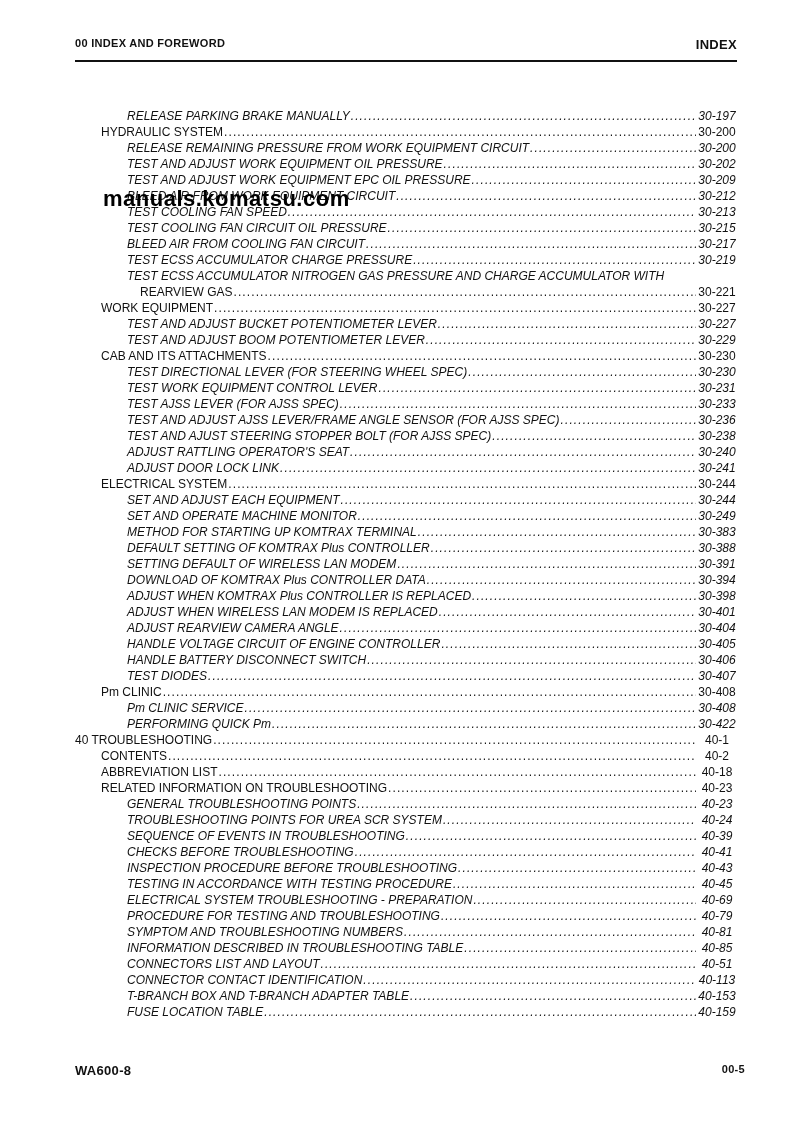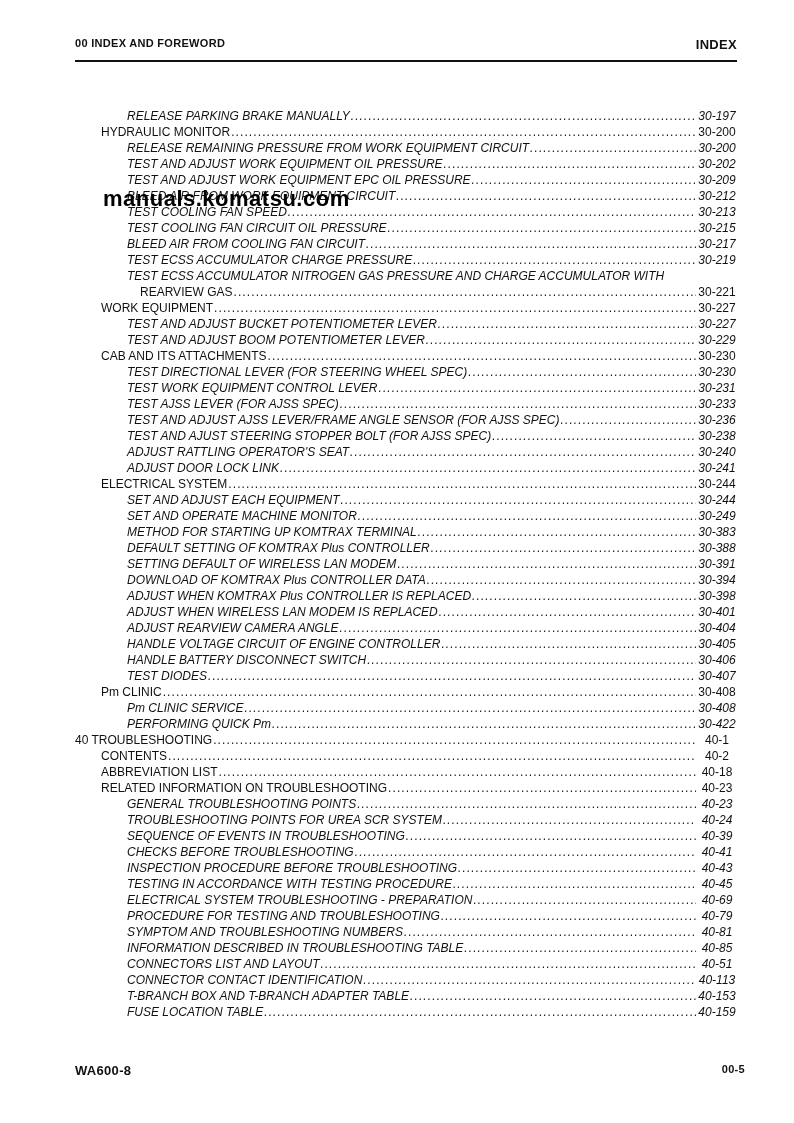--- a/index.html
+++ b/index.html
@@ -66,21 +66,21 @@
 <div class="hdr-right">INDEX</div>
 <div class="hdr-rule"></div>
 
 <div class="toc">
     <div class="row lvl2">
     <span class="t">RELEASE PARKING BRAKE MANUALLY</span>
     <span class="dots"></span>
     <span class="pg">30-197</span>
   </div>
     <div class="row lvl1">
-    <span class="t">HYDRAULIC MONITOR</span>
+    <span class="t">HYDRAULIC SYSTEM</span>
     <span class="dots"></span>
     <span class="pg">30-200</span>
   </div>
     <div class="row lvl2">
     <span class="t">RELEASE REMAINING PRESSURE FROM WORK EQUIPMENT CIRCUIT</span>
     <span class="dots"></span>
     <span class="pg">30-200</span>
   </div>
     <div class="row lvl2">
     <span class="t">TEST AND ADJUST WORK EQUIPMENT OIL PRESSURE</span>

